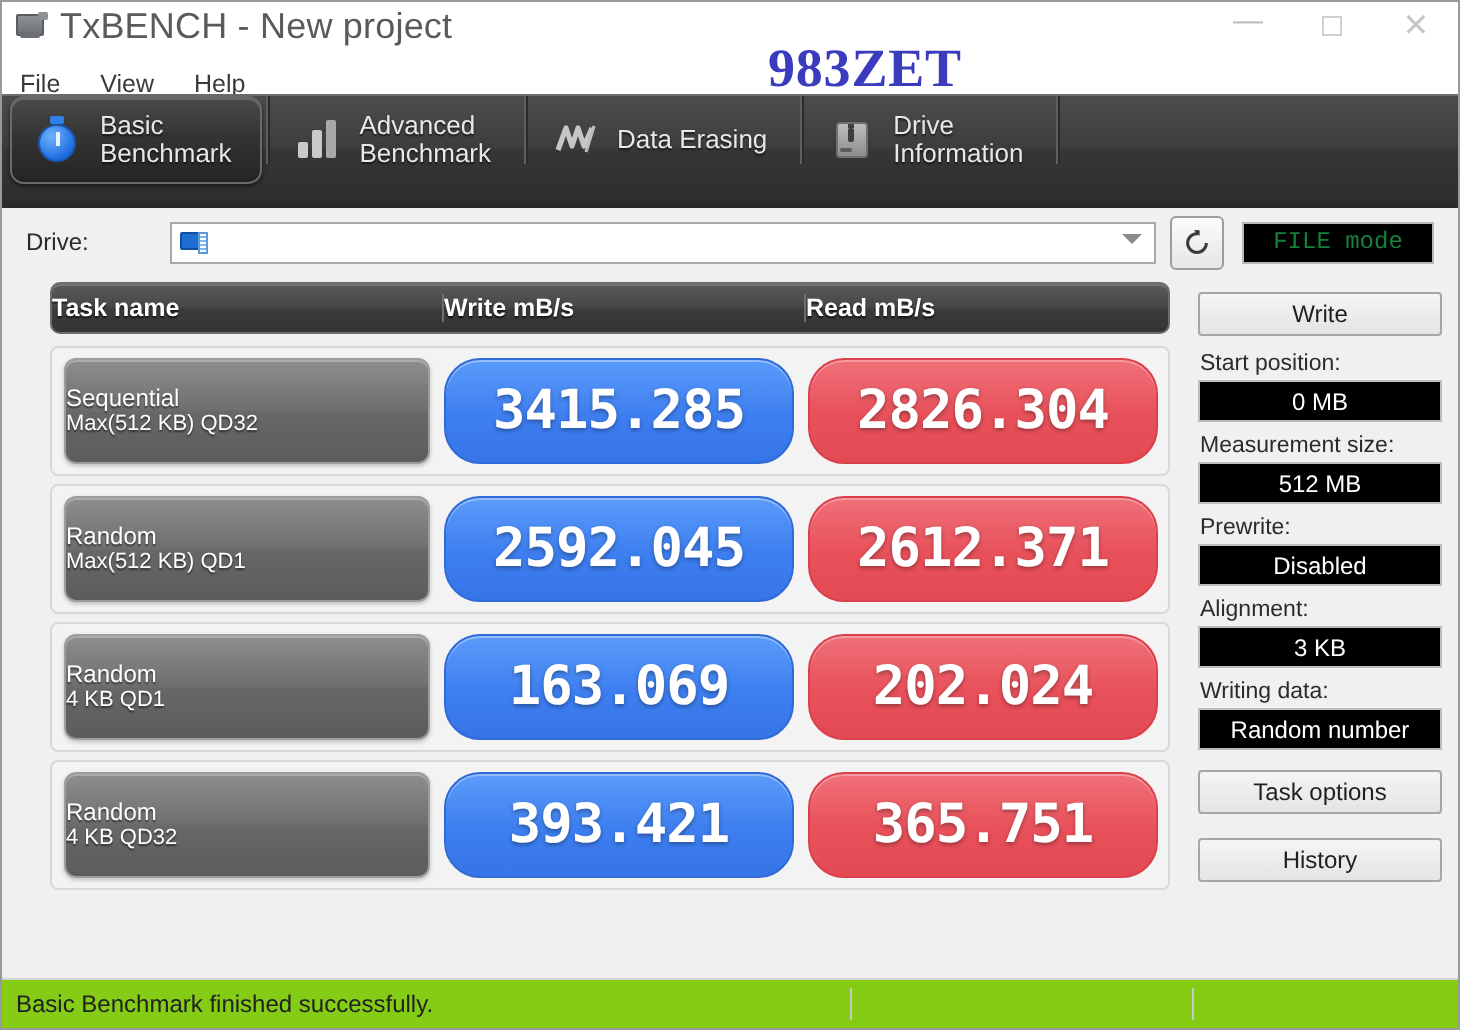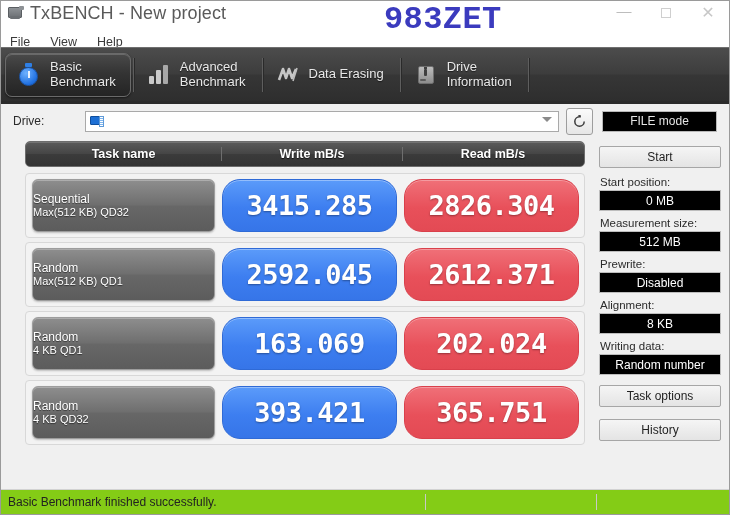--- a/index.html
+++ b/index.html
@@ -48,43 +48,43 @@
     color:#bdbdbd;font-size:13px;line-height:1;
   }
   .winbtn.min{font-size:15px;padding-bottom:5px;}
   .winbtn .sq{
     width:10px;height:10px;border:1.4px solid #cfcfcf;box-sizing:border-box;
   }
   .winbtn.close{font-size:16px;color:#c7c7c7;font-family:"DejaVu Sans",sans-serif;}
 
   
   .brand{
-    position:absolute;left:383px;top:0;
-    font-size:32px;font-weight:bold;color:#3b3bbe;
+    position:absolute;left:383px;top:18px;
+    font-size:27px;font-weight:bold;color:#3b3bbe;
     letter-spacing:.4px;
-    font-family:Liberation Mono, monospace;
+    font-family:Liberation Serif, serif;
     pointer-events:none;
   }
 
   
   .menubar{
     height:22px;background:#ffffff;display:flex;align-items:center;
     padding-left:7px;flex:none;
   }
   .menuitem{
     font-size:12.5px;color:#3a3a3a;padding:2px 9px 2px 2px;margin-right:9px;margin-top:12px;
   }
 
   
   .tabstrip{
     height:53px;flex:none;
     background:linear-gradient(#4c4c4c,#3d3d3d 48%,#363636 52%,#2e2e2e);
     border-top:1px solid #6f6f6f;
     border-bottom:3px solid #2b2b2b;
-    display:flex;align-items:center;padding:0 4px;
+    display:flex;padding:0 4px;
     position:relative;
   }
   .tab{
     height:44px;display:flex;align-items:center;
     padding:0 14px 0 10px;box-sizing:border-box;
     position:relative;
   }
   .tab.active{
     background:linear-gradient(#4a4a4a,#343434 45%,#242424);
     border:1px solid #6a6a6a;border-radius:7px;
@@ -160,24 +160,24 @@
     border-left:5px solid transparent;border-right:5px solid transparent;
     border-top:5px solid #8a8a8a;
   }
   .refresh-btn{
     width:25px;height:25px;margin-left:7px;flex:none;
     background:linear-gradient(#fbfbfb,#e6e6e6);
     border:1px solid #9d9d9d;border-radius:3px;
     display:flex;align-items:center;justify-content:center;
   }
   .filemode{
-    width:115px;height:21px;margin-left:9px;margin-right:4px;flex:none;
+    width:96px;height:21px;margin-left:9px;margin-right:4px;flex:none;
     background:#000000;border:1px solid #b8b8b8;
     display:flex;align-items:center;justify-content:center;
-    font-size:12px;color:#e5e5e5;box-sizing:border-box;
+    font-size:12px;color:#15803d;box-sizing:border-box;font-family:Liberation Mono, monospace;
   }
 
   
   .body{flex:1;display:flex;min-height:0;}
   .results{
     width:592px;flex:none;padding:3px 0 0 22px;box-sizing:border-box;
   }
   .side{
     flex:1;padding:8px 8px 0 6px;box-sizing:border-box;
     display:flex;flex-direction:column;
@@ -185,21 +185,21 @@
 
   
   .thead{
     height:26px;margin:0 8px 6px 2px;
     background:linear-gradient(#5b5b5b,#454545 50%,#3b3b3b 52%,#343434);
     border:1px solid #6d6d6d;border-radius:5px;box-sizing:border-box;
     display:flex;align-items:center;
     box-shadow:inset 0 1px 0 rgba(255,255,255,.16);
   }
   .th{
-    font-size:12.5px;font-weight:bold;color:#ffffff;text-align:center;
+    font-size:12.5px;font-weight:bold;color:#ffffff;text-align:left;
     text-shadow:0 1px 1px rgba(0,0,0,.7);
   }
   .th.c1{width:195px;}
   .th.c2{width:180px;border-left:1px solid #6e6e6e;}
   .th.c3{width:180px;border-left:1px solid #6e6e6e;}
 
   .rowwrap{
     margin:0 8px 4px 2px;padding:5px 6px;box-sizing:border-box;
     background:#f3f3f3;border:1px solid #d8d8d8;border-radius:4px;
     display:flex;align-items:center;
@@ -408,33 +408,33 @@
           <div class="task-l1">Random</div>
           <div class="task-l2">4 KB QD32</div>
         </div>
         <div class="valcell read">393.421</div>
         <div class="valcell write">365.751</div>
       </div>
 
     </div>
 
     <div class="side">
-      <div class="sbtn">Start</div>
+      <div class="sbtn">Write</div>
 
       <div class="slabel">Start position:</div>
       <div class="sval">0 MB</div>
 
       <div class="slabel">Measurement size:</div>
       <div class="sval">512 MB</div>
 
       <div class="slabel">Prewrite:</div>
       <div class="sval">Disabled</div>
 
       <div class="slabel">Alignment:</div>
-      <div class="sval">8 KB</div>
+      <div class="sval">3 KB</div>
 
       <div class="slabel">Writing data:</div>
       <div class="sval">Random number</div>
 
       <div class="sgap"></div>
       <div class="sbtn">Task options</div>
       <div class="sgap"></div>
       <div class="sbtn">History</div>
     </div>
 

